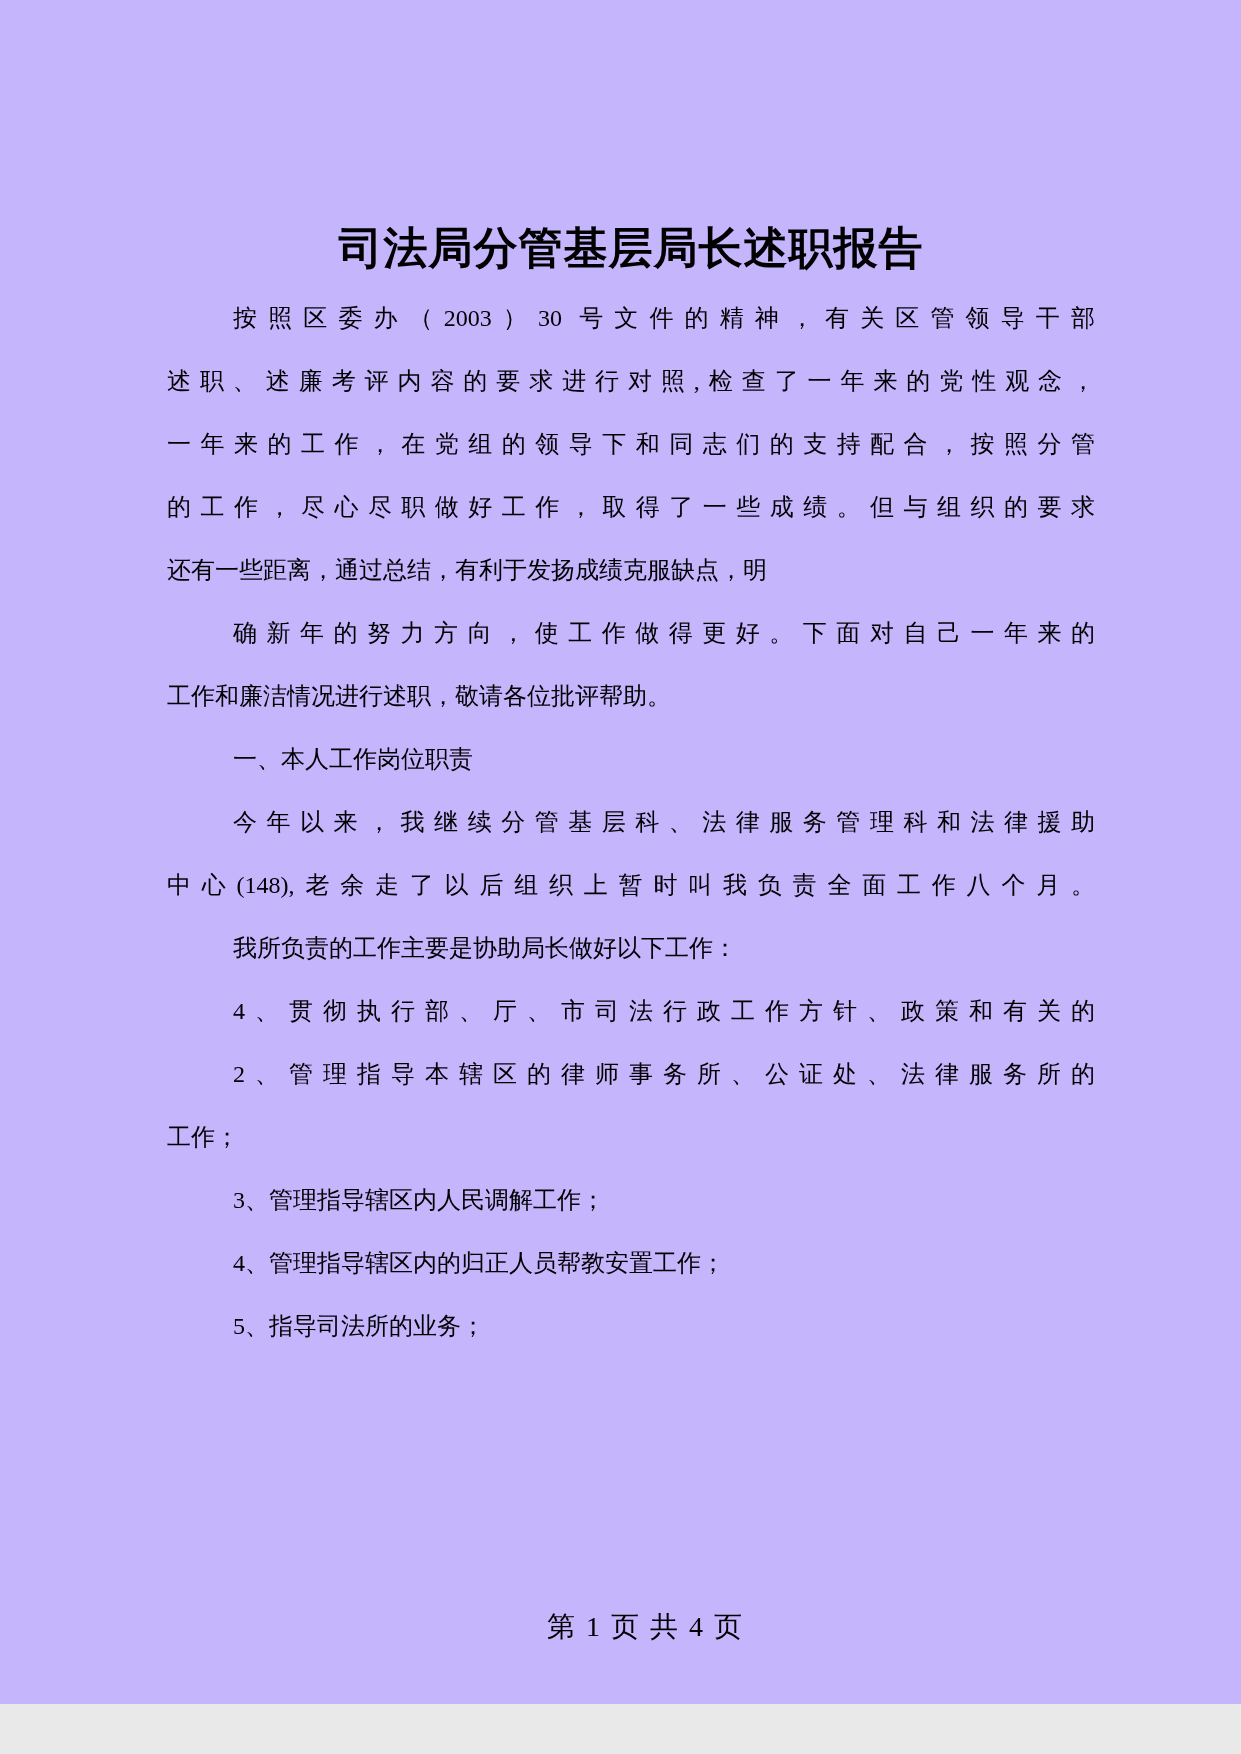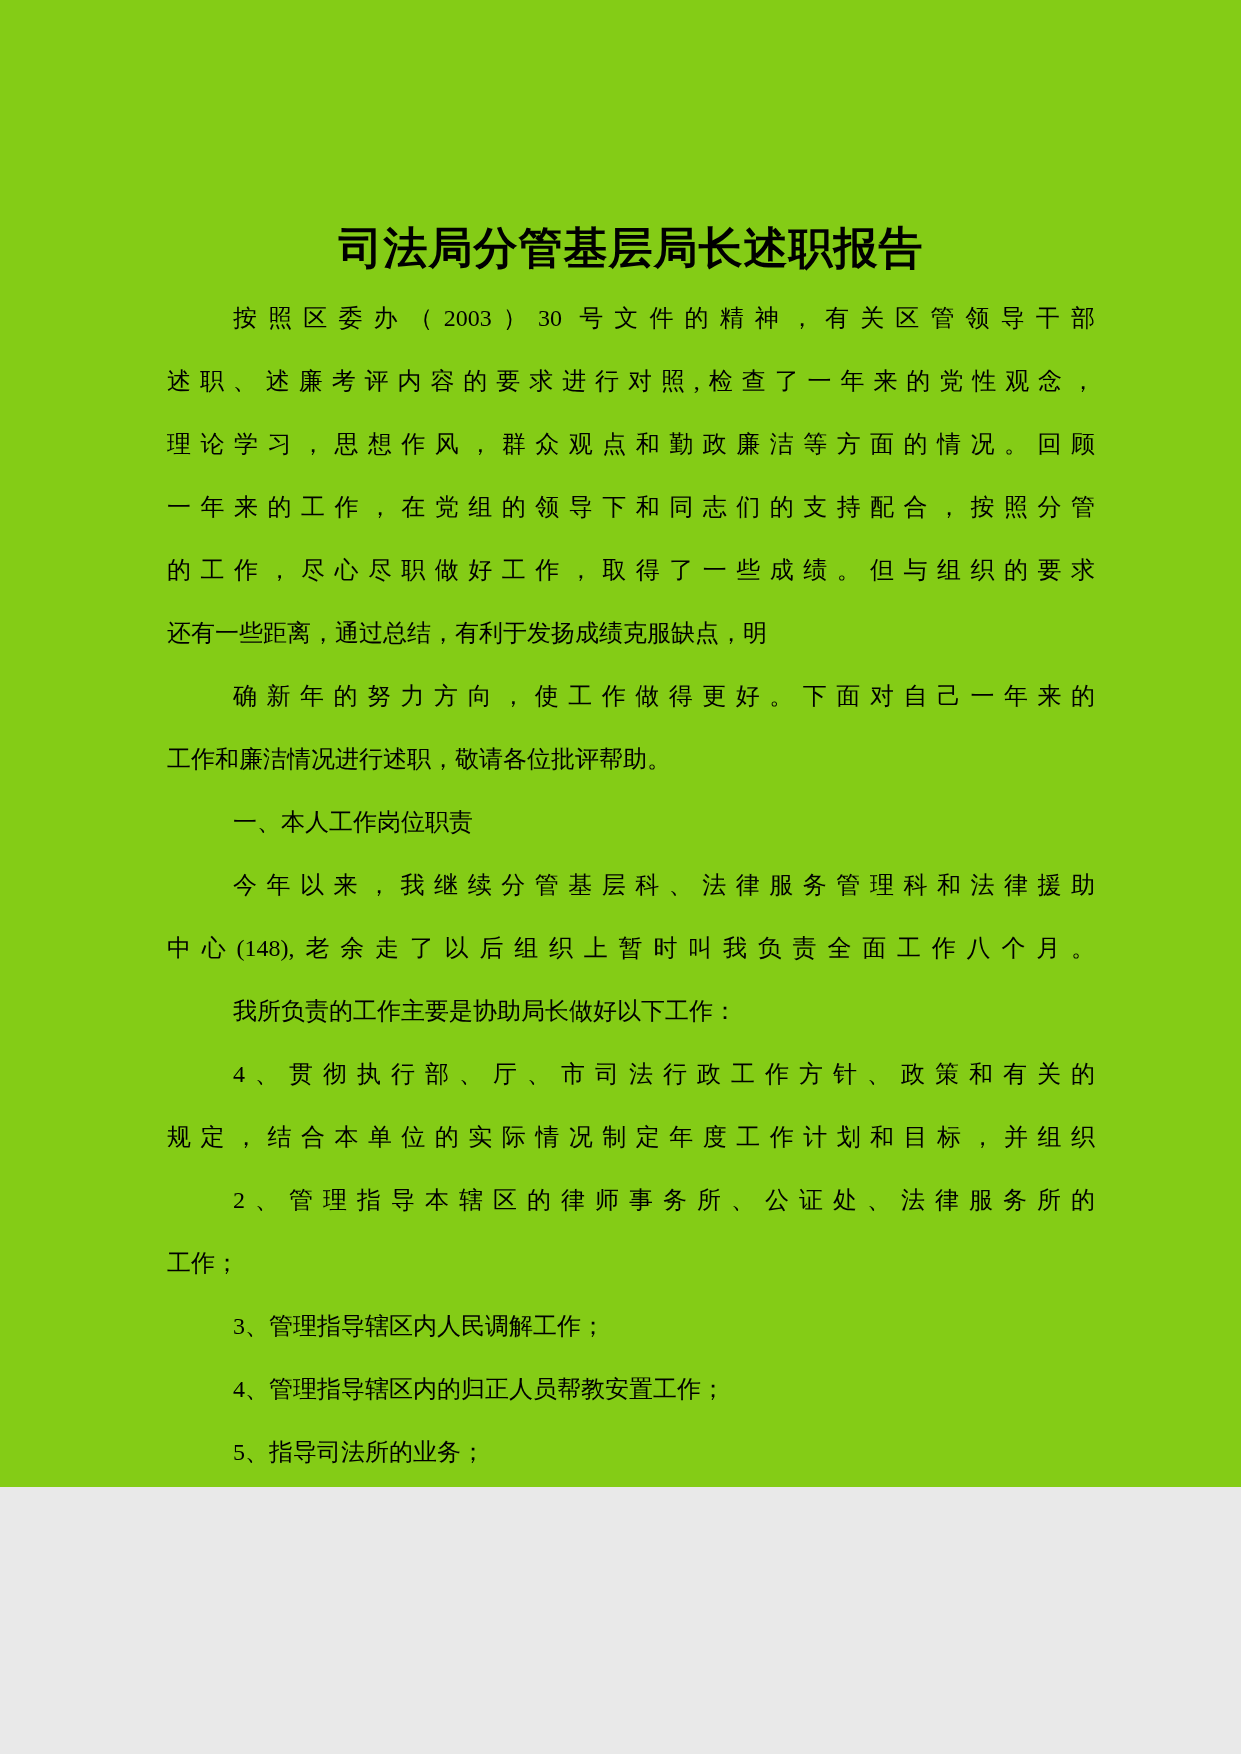--- a/index.html
+++ b/index.html
@@ -3,23 +3,23 @@
 <meta charset="utf-8">
 <style>
   html, body {
     margin: 0;
     padding: 0;
     background: #e9e9e9;
   }
   .page {
     position: relative;
     width: 1241px;
-    height: 1487px;
+    height: 1704px;
     margin: 0 auto;
-    background: #84cc16;
+    background: #c4b5fd;
     color: #000000;
     font-family: "Liberation Serif", "DejaVu Serif", serif;
     overflow: hidden;
   }
   .content {
     position: absolute;
     left: 167px;
     top: 219px;
     width: 928px;
   }
@@ -60,32 +60,30 @@
 </style>
 </head>
 <body>
 
 <div class="page">
   <div class="content">
     <h1 class="doc-title">司法局分管基层局长述职报告</h1>
     <div>
         <div class="line indent fill">按照区委办（2003）30 号文件的精神，有关区管领导干部</div>
         <div class="line fill">述职、述廉考评内容的要求进行对照,检查了一年来的党性观念，</div>
-        <div class="line fill">理论学习，思想作风，群众观点和勤政廉洁等方面的情况。回顾</div>
         <div class="line fill">一年来的工作，在党组的领导下和同志们的支持配合，按照分管</div>
         <div class="line fill">的工作，尽心尽职做好工作，取得了一些成绩。但与组织的要求</div>
         <div class="line">还有一些距离，通过总结，有利于发扬成绩克服缺点，明</div>
         <div class="line indent fill">确新年的努力方向，使工作做得更好。下面对自己一年来的</div>
         <div class="line">工作和廉洁情况进行述职，敬请各位批评帮助。</div>
         <div class="line indent">一、本人工作岗位职责</div>
         <div class="line indent fill">今年以来，我继续分管基层科、法律服务管理科和法律援助</div>
         <div class="line fill">中心(148),老余走了以后组织上暂时叫我负责全面工作八个月。</div>
         <div class="line indent">我所负责的工作主要是协助局长做好以下工作：</div>
         <div class="line indent fill">4、贯彻执行部、厅、市司法行政工作方针、政策和有关的</div>
-        <div class="line fill">规定，结合本单位的实际情况制定年度工作计划和目标，并组织</div>
         <div class="line indent fill">2、管理指导本辖区的律师事务所、公证处、法律服务所的</div>
         <div class="line">工作；</div>
         <div class="line indent">3、管理指导辖区内人民调解工作；</div>
         <div class="line indent">4、管理指导辖区内的归正人员帮教安置工作；</div>
         <div class="line indent">5、指导司法所的业务；</div>
       </div>
   </div>
   <div class="footer">第 1 页 共 4 页</div>
 </div>
 

